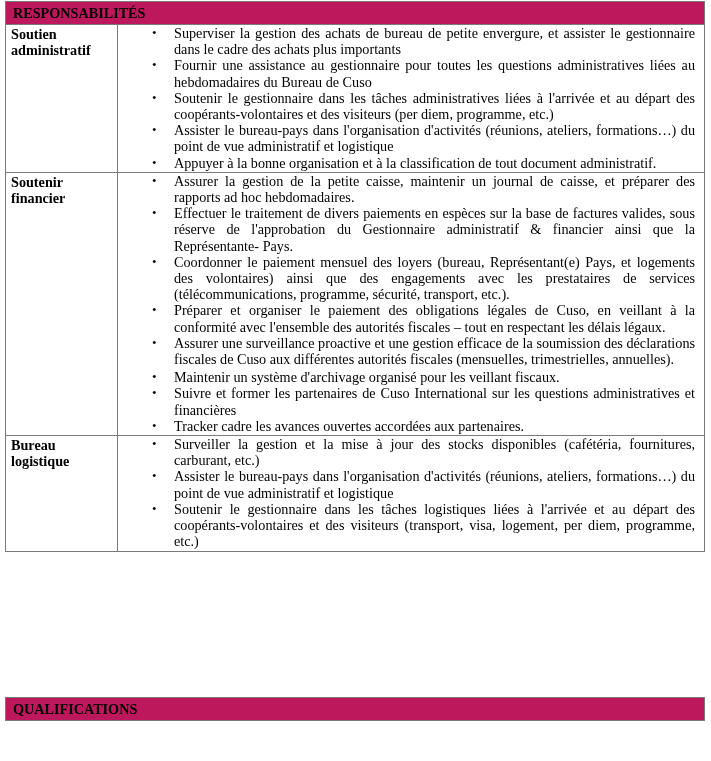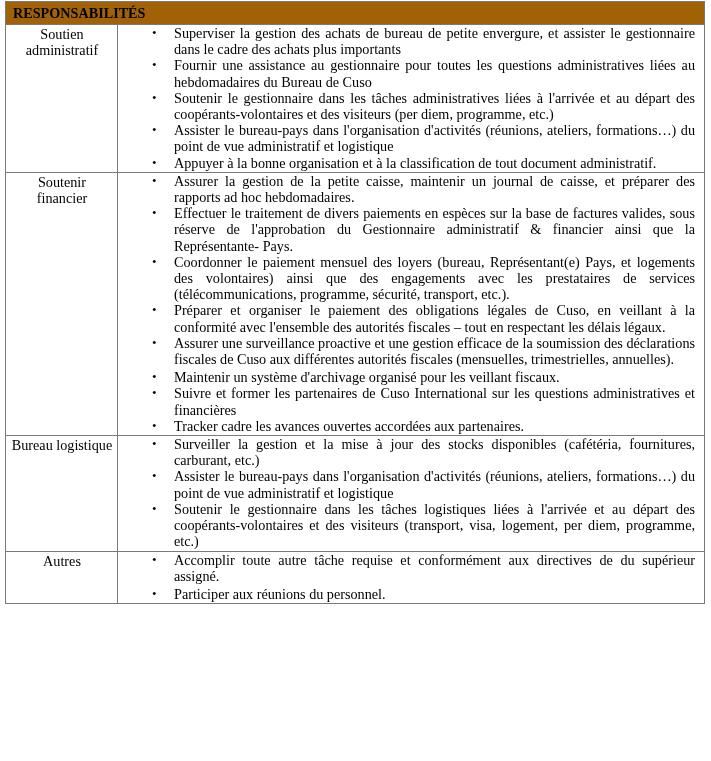--- a/index.html
+++ b/index.html
@@ -24,33 +24,32 @@
       table-layout: fixed;
     }
     #resp-table { top: 1px; }
     #qual-table { top: 697px; }
     .doc-table td {
       border: 1px solid #7a7a7a;
       vertical-align: top;
       padding: 0;
     }
     .section-header {
-      background: #a16207;
+      background: #be185d;
       font-weight: bold;
       font-size: 14.2px;
       height: 23px;
       padding: 3px 0 0 7px !important;
       box-sizing: border-box;
     }
     .label-cell {
       width: 112px;
-      font-weight: normal;
+      font-weight: bold;
       padding: 1px 4px 0 5px !important;
       box-sizing: border-box;
-      text-align: center;
     }
     .content-cell {
       padding: 0 9px 1px 0 !important;
     }
     ul.bullets {
       margin: 0;
       padding: 0;
       list-style: none;
     }
     ul.bullets li {
@@ -109,32 +108,26 @@
       <tr>
         <td class="label-cell">Bureau logistique</td>
         <td class="content-cell">
           <ul class="bullets">
             <li><span class="bullet">•</span><span>Surveiller la gestion et la mise à jour des stocks disponibles (cafétéria, fournitures, carburant, etc.)</span></li>
             <li><span class="bullet">•</span><span>Assister le bureau-pays dans l'organisation d'activités (réunions, ateliers, formations…) du point de vue administratif et logistique</span></li>
             <li><span class="bullet">•</span><span>Soutenir le gestionnaire dans les tâches logistiques liées à l'arrivée et au départ des coopérants-volontaires et des visiteurs (transport, visa, logement, per diem, programme, etc.)</span></li>
           </ul>
         </td>
       </tr>
-      <tr>
-        <td class="label-cell">Autres</td>
-        <td class="content-cell">
-          <ul class="bullets">
-            <li><span class="bullet">•</span><span>Accomplir toute autre tâche requise et conformément aux directives de du supérieur assigné.</span></li>
-            <li class="gap-li"><span class="bullet">•</span><span>Participer aux réunions du personnel.</span></li>
-          </ul>
-        </td>
-      </tr>
     </tbody>
 </table>
 
 <table class="doc-table" id="qual-table">
   <colgroup>
       <col style="width:112px">
       <col>
     </colgroup>
   <tbody id="qual-body">
+    <tr>
+      <td colspan="2" class="section-header">QUALIFICATIONS</td>
+    </tr>
     </tbody>
 </table>
 
 </body></html>

